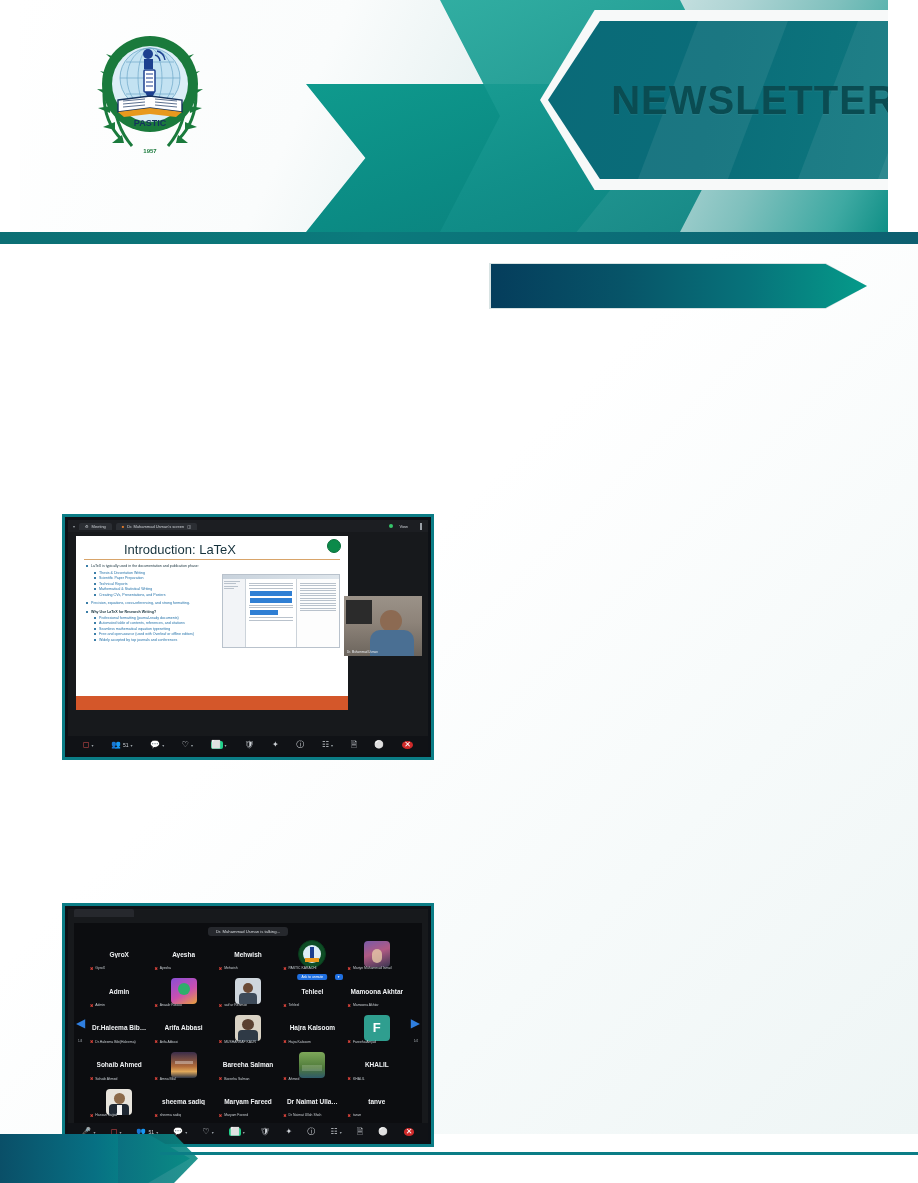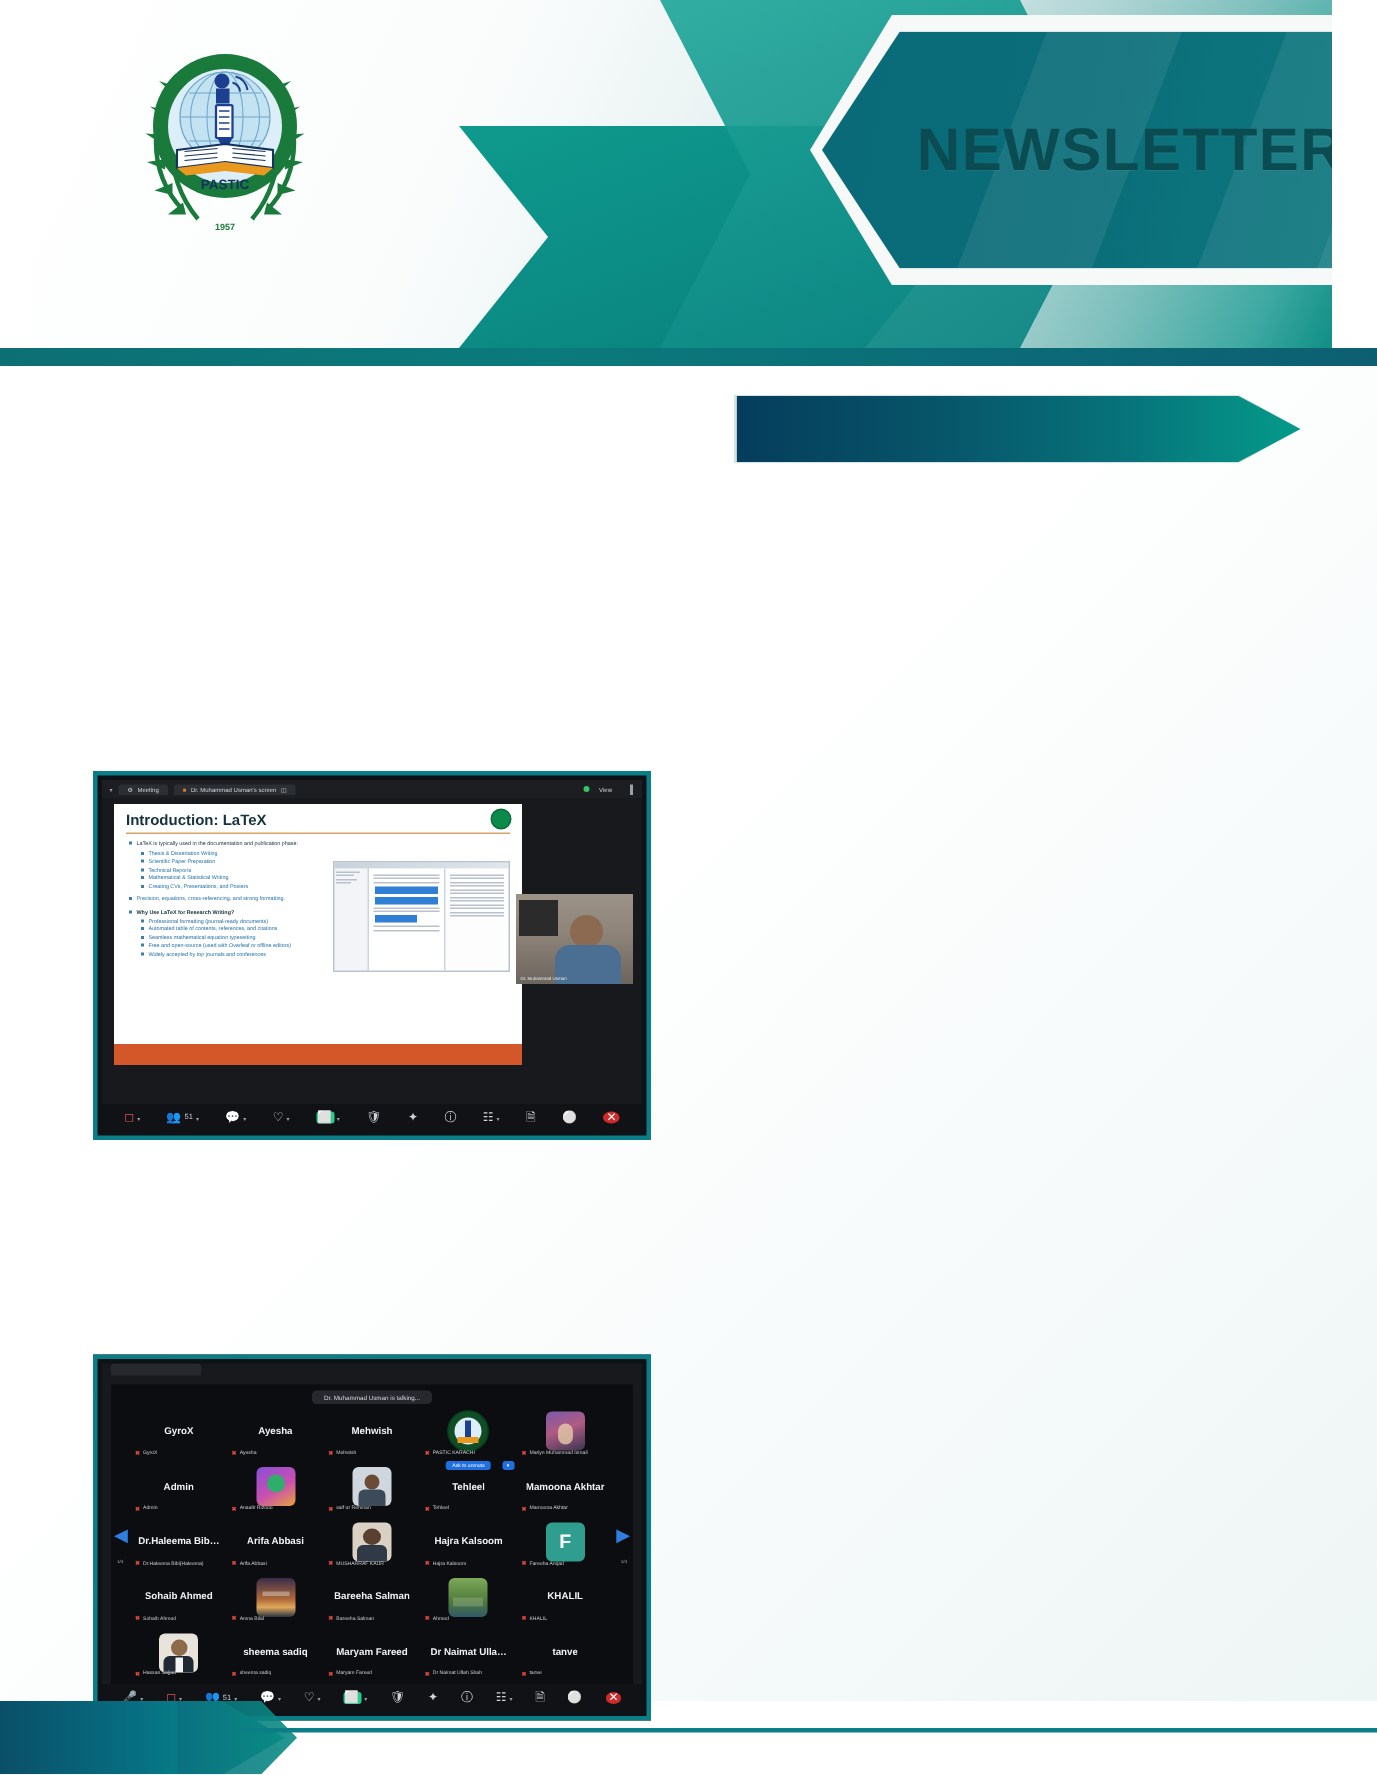--- a/index.html
+++ b/index.html
@@ -66,21 +66,21 @@
     display:flex;align-items:center;font-size:4px;color:#cfd3d8;}
   .ztitle .tb-left{display:flex;align-items:center;gap:4px;padding-left:5px;}
   .ztitle .tab{background:#2b2e33;border-radius:2px 2px 0 0;padding:1px 6px;display:flex;align-items:center;gap:3px;}
   .ztitle .tb-right{margin-left:auto;display:flex;align-items:center;gap:6px;padding-right:6px;}
   .dotg{width:4px;height:4px;border-radius:50%;background:#36c66a;}
   .winbtn{width:5px;height:1px;background:#9aa0a6;}
   .winbox{width:4px;height:4px;border:1px solid #9aa0a6;}
 
   
   .slide{position:absolute;left:8px;top:16px;width:272px;height:174px;background:#fff;overflow:hidden;}
-  .slide-h{font-size:10px;color:#16323c;font-weight:700;padding:6px 0 2px 8px;}
+  .slide-h{font-size:13px;color:#16323c;font-weight:400;padding:6px 0 2px 8px;margin-left:40px;}
   .slide-rule{height:1px;background:#d8a46a;margin:0 8px 4px 8px;}
   .bul{font-size:3.6px;line-height:1.55;padding-left:10px;color:#17323d;}
   .bul .b1{color:#17323d;margin-bottom:1px;}
   .bul .sub{color:#1f6fa8;padding-left:8px;}
   .bul .sub2{color:#1f6fa8;padding-left:8px;}
   .bul .accent{color:#1f6fa8;margin-top:3px;}
   .bul .bold{font-weight:700;color:#17323d;margin-top:3px;}
   .dotm{display:inline-block;width:2px;height:2px;background:#3b7ea8;vertical-align:middle;margin-right:3px;}
   .slide-img{position:absolute;left:146px;top:38px;width:116px;height:72px;background:#e9edf2;border:1px solid #b9c2cc;overflow:hidden;}
   .si-top{height:4px;background:linear-gradient(90deg,#c8d2dc,#dfe6ec);}

